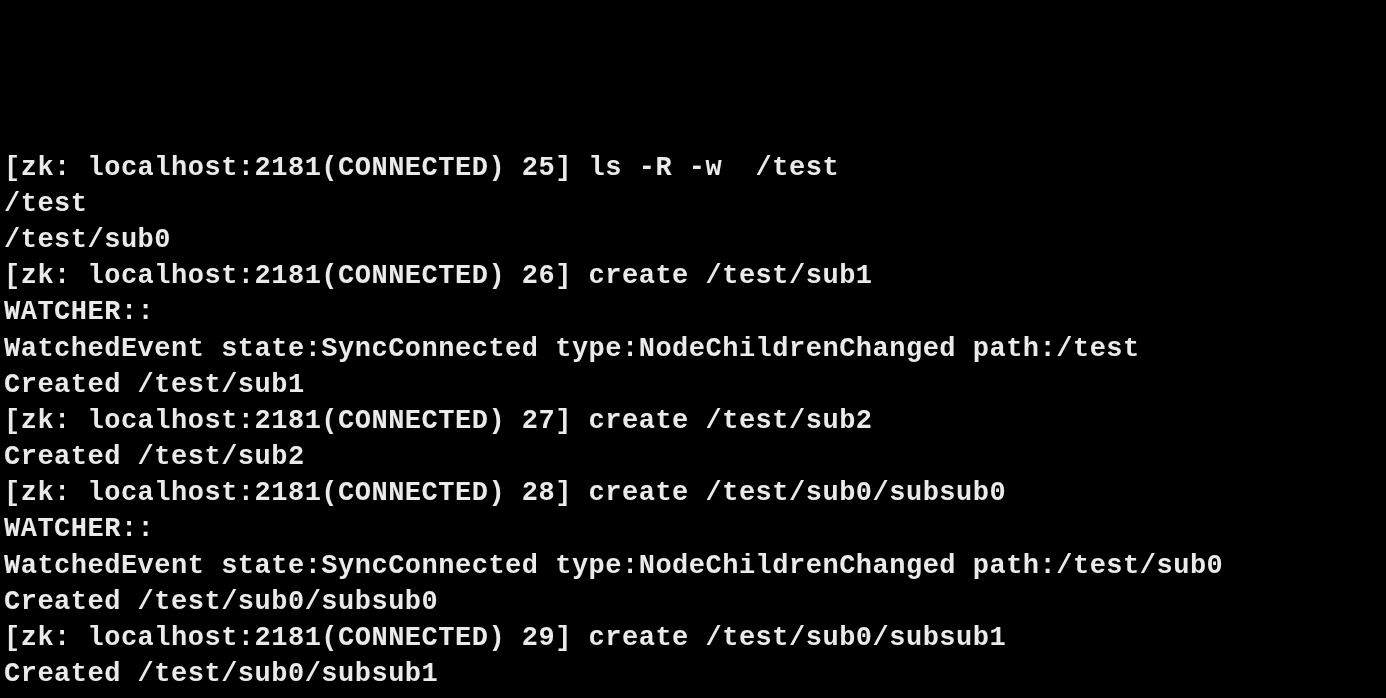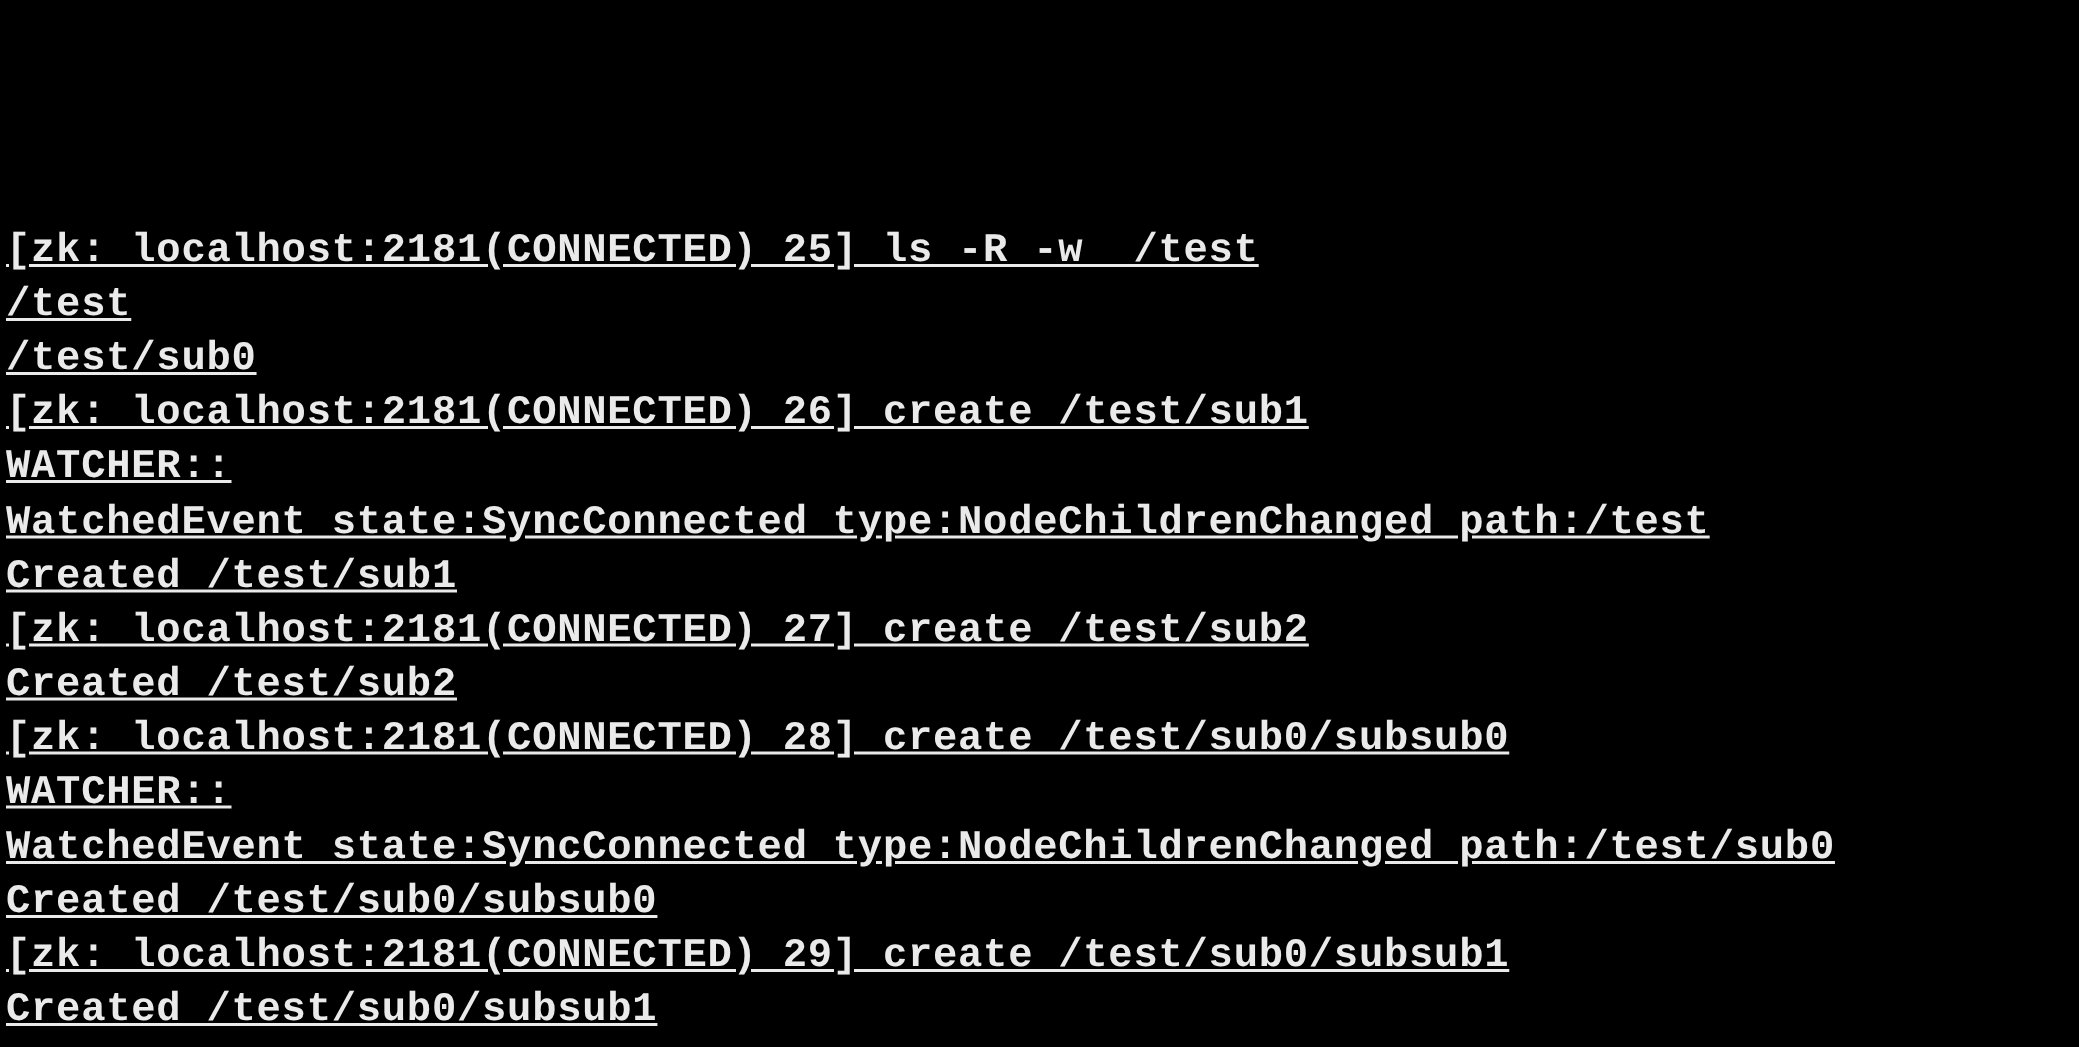--- a/index.html
+++ b/index.html
@@ -12,21 +12,21 @@
     body {
       font-family: "Courier New", Courier, monospace;
       font-size: 27px;
       font-weight: 600;
       color: #eaeaea;
       line-height: 1.34;
       padding: 5px 4px;
       white-space: pre;
       letter-spacing: 0.5px;
     }
-    .line { display: block; text-decoration: underline; }
+    .line { display: block; }
   </style>
 </head>
 <body>
 
 
 
 <div><span class="line">[zk: localhost:2181(CONNECTED) 25] ls -R -w  /test</span><span class="line">/test</span><span class="line">/test/sub0</span><span class="line">[zk: localhost:2181(CONNECTED) 26] create /test/sub1</span><span class="line"></span><span class="line">WATCHER::</span><span class="line"></span><span class="line">WatchedEvent state:SyncConnected type:NodeChildrenChanged path:/test</span><span class="line">Created /test/sub1</span><span class="line">[zk: localhost:2181(CONNECTED) 27] create /test/sub2</span><span class="line">Created /test/sub2</span><span class="line">[zk: localhost:2181(CONNECTED) 28] create /test/sub0/subsub0</span><span class="line"></span><span class="line">WATCHER::</span><span class="line"></span><span class="line">WatchedEvent state:SyncConnected type:NodeChildrenChanged path:/test/sub0</span><span class="line">Created /test/sub0/subsub0</span><span class="line">[zk: localhost:2181(CONNECTED) 29] create /test/sub0/subsub1</span><span class="line">Created /test/sub0/subsub1</span></div>
 
 
 

